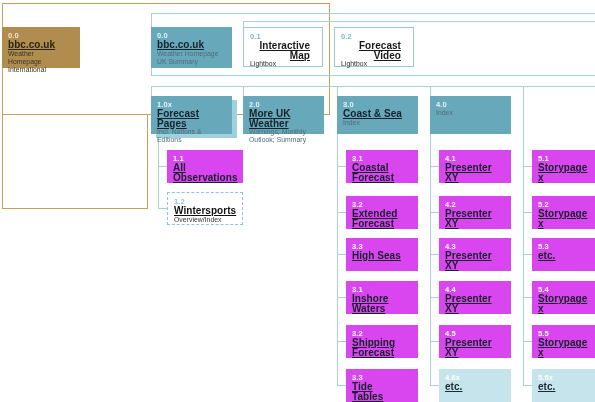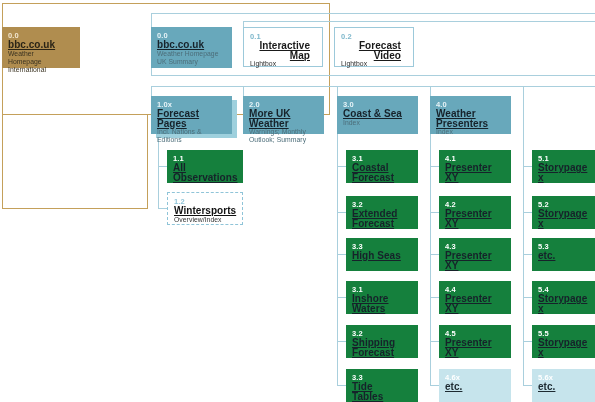--- a/index.html
+++ b/index.html
@@ -35,21 +35,21 @@
   .n-dark .ttl{color:#16222a;}
   .n-dark .sub{color:#4c6d79;}
 
   
   .n-white{background:#ffffff;border:1px solid #9cc9da;}
   .n-white .num{color:#7fb8cc;}
   .n-white .ttl{color:#1a1a1a;text-align:right;}
   .n-white .sub{color:#2b2b2b;font-weight:normal;}
 
   
-  .n-mid{background:#15803d;}
+  .n-mid{background:#d946ef;}
   .n-mid .num{color:#ffffff;}
   .n-mid .ttl{color:#16222a;}
 
   
   .n-pale{background:#c6e4ec;}
   .n-pale .num{color:#ffffff;}
   .n-pale .ttl{color:#1d2a31;}
 
   
   .n-dash{background:#ffffff;border:1px dashed #8fc4d8;}
@@ -150,21 +150,20 @@
   </div>
 
   <div class="node n-dark" style="left:337px;top:96px;width:81px;height:38px;">
     <div class="num">3.0</div>
     <div class="ttl">Coast &amp; Sea</div>
     <div class="sub">Index</div>
   </div>
 
   <div class="node n-dark" style="left:430px;top:96px;width:81px;height:38px;">
     <div class="num">4.0</div>
-    <div class="ttl">Weather Presenters</div>
     <div class="sub">Index</div>
   </div>
 
   <div class="node n-mid" style="left:167px;top:150px;width:76px;height:33px;">
     <div class="num">1.1</div>
     <div class="ttl">All Observations</div>
   </div>
   <div class="node n-dash" style="left:167px;top:192px;width:76px;height:33px;">
     <div class="num">1.2</div>
     <div class="ttl">Wintersports</div>

